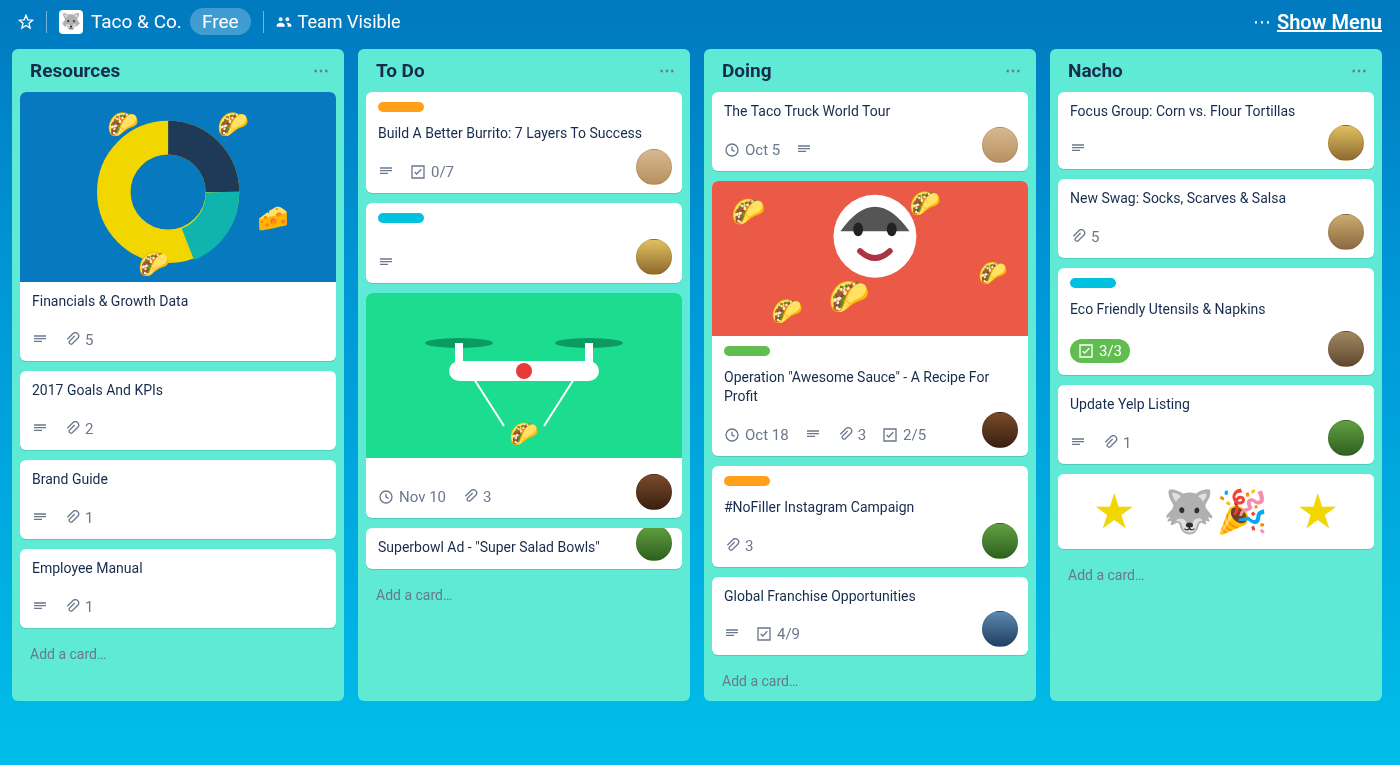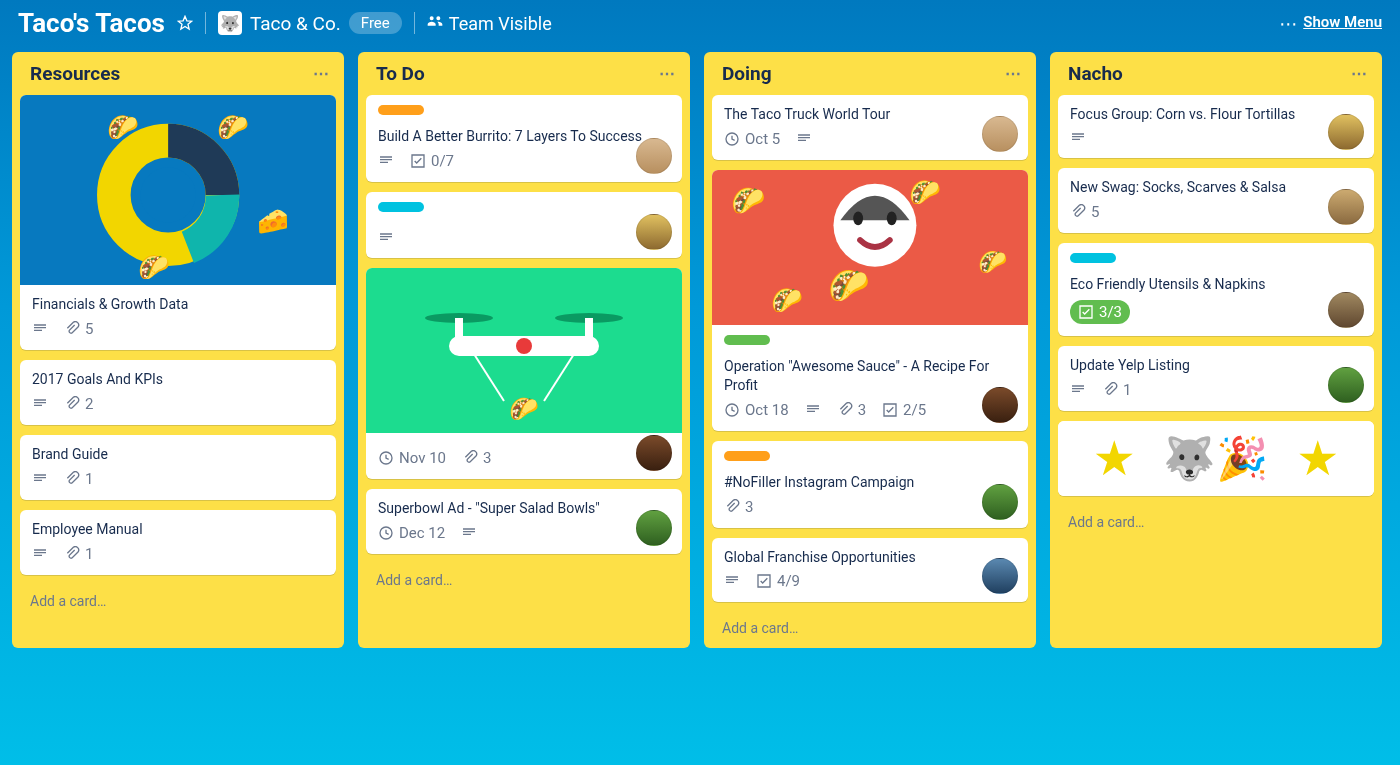--- a/index.html
+++ b/index.html
@@ -16,20 +16,21 @@
   padding: 8px 18px;
   color: #fff;
   gap: 12px;
 }
 .board-title {
   font-size: 26px;
   font-weight: 700;
 }
 .star-btn, .team-visible, .show-menu {
   display: inline-flex;
+  align-items: center;
   gap: 6px;
   color: #fff;
   font-size: 18px;
 }
 .divider {
   width: 1px;
   height: 22px;
   background: rgba(255,255,255,0.45);
 }
 .org-chip {
@@ -40,32 +41,32 @@
 }
 .org-avatar {
   width: 24px; height: 24px; border-radius: 4px;
   background: #fff; display: inline-flex; align-items: center; justify-content: center;
   font-size: 16px;
 }
 .free-badge {
   background: rgba(255,255,255,0.25);
   border-radius: 14px;
   padding: 2px 12px;
-  font-size: 15px;
+  font-size: 19px;
 }
 .spacer { flex: 1; }
-.show-menu-link { text-decoration: underline; font-weight: 600; font-size: 15px; }
+.show-menu-link { text-decoration: underline; font-weight: 600; font-size: 20px; }
 
 .board {
   display: flex;
   gap: 14px;
   padding: 6px 12px;
 }
 .list {
-  background: #fde047;
+  background: #5eead4;
   border-radius: 6px;
   width: 332px;
   flex: 0 0 332px;
   padding: 10px 8px 8px;
   display: flex;
   flex-direction: column;
   gap: 10px;
 }
 .list-header {
   display: flex;
@@ -103,21 +104,21 @@
 .label-green { background: #61BD4F; }
 .card-title {
   font-size: 14px;
   color: #172B4D;
   line-height: 1.35;
 }
 .badges {
   display: flex;
   align-items: center;
   gap: 16px;
-  margin-top: 6px;
+  margin-top: 20px;
   color: #6B778C;
   font-size: 15px;
 }
 .badge {
   display: inline-flex;
   align-items: center;
   gap: 5px;
 }
 .badge.green {
   background: #61BD4F;
@@ -161,21 +162,20 @@
 .av3{background:linear-gradient(#7a4a2a,#3a2010);}
 .av4{background:linear-gradient(#ccaa70,#8a6a40);}
 .av5{background:linear-gradient(#60a040,#2f6020);}
 .av6{background:linear-gradient(#a08860,#604830);}
 .av7{background:linear-gradient(#5a88b0,#204060);}
 </style>
 </head>
 <body>
 
 <div class="board-header">
-  <span class="board-title">Taco's Tacos</span>
   <span class="star-btn">
     <svg class="icon" viewBox="0 0 24 24">
         <path d="M12 17.3l-6.2 3.7 1.7-7L2 9.3l7.2-.6L12 2l2.8 6.7 7.2.6-5.5 4.7 1.7 7z" fill="none" stroke="#fff" stroke-width="2"></path>
       </svg>
   </span>
   <span class="divider"></span>
   <span class="org-chip">
     <span class="org-avatar">🐺</span>
     <span>Taco &amp; Co.</span>
     <span class="free-badge">Free</span>
@@ -367,34 +367,20 @@
               <span>3</span>
             </span>
         </div>
         <span class="avatar av3"></span>
       </div>
     </div>
 
     <div class="card">
         <div class="card-body">
       <div class="card-title">Superbowl Ad - "Super Salad Bowls"</div>
-      <div class="badges">
-        <span class="badge">
-              <svg class="icon" viewBox="0 0 24 24">
-                <circle cx="12" cy="12" r="9" fill="none" stroke="currentColor" stroke-width="2"></circle>
-                <path d="M12 7v5l4 2" fill="none" stroke="currentColor" stroke-width="2"></path>
-              </svg>
-              <span>Dec 12</span>
-            </span>
-        <span class="badge">
-              <svg class="icon" viewBox="0 0 24 24">
-                <path d="M3 5h18v2H3zM3 9h18v2H3zM3 13h12v2H3z"></path>
-              </svg>
-            </span>
-      </div>
       <span class="avatar av5"></span>
     </div>
       </div>
 
     <div class="add-card">Add a card…</div>
   </div>
 
   <div class="list">
     <div class="list-header">
       <span class="list-title">Doing</span>

